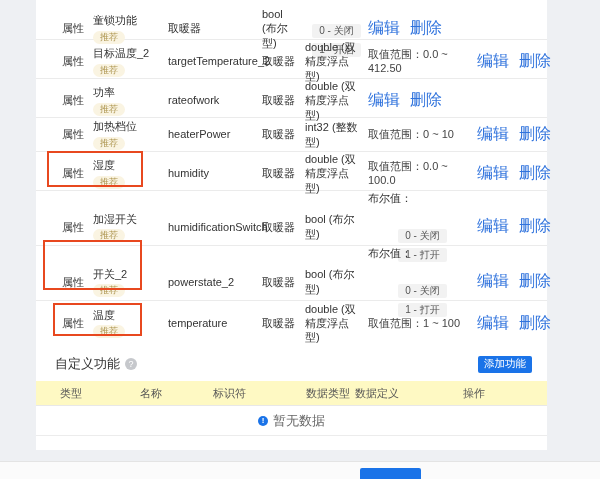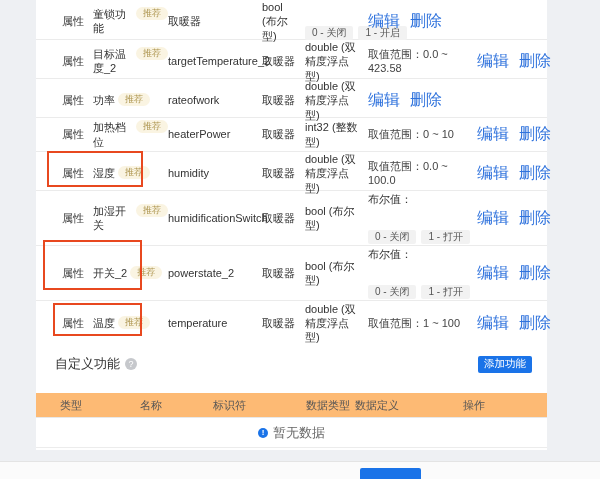--- a/index.html
+++ b/index.html
@@ -17,28 +17,28 @@
   .std-row{
     display:grid;
     grid-template-columns:31px 75px 94px 43px 63px 109px 1fr;
     align-items:center;
     padding-left:26px;padding-right:14px;
     border-top:1px solid #ebebeb;
     box-sizing:border-box;
   }
   .std-row.first{border-top:none;}
   .cell{font-size:11px;color:#333;line-height:1.3;}
-  .c-name{display:flex;flex-direction:row;align-items:flex-start;gap:3px;}
+  .c-name{display:flex;flex-direction:column;align-items:flex-start;gap:3px;}
   .c-dtype{word-break:break-all;padding-right:8px;line-height:1.3;}
   .c-def{color:#444;}
   .badge{
     background:#faf4e2;color:#ad954f;font-size:9px;line-height:13px;
     padding:0 7px;border-radius:8px;white-space:nowrap;
   }
-  .tagcol{display:flex;flex-direction:row;gap:5px;align-items:flex-end;margin-top:24px;}
+  .tagcol{display:flex;flex-direction:column;gap:5px;align-items:center;margin-top:24px;}
   .bool-label{font-size:11px;color:#333;margin-bottom:1px;}
   .tag{
     background:#f2f2f2;color:#555;font-size:10px;line-height:14px;
     padding:0 7px;border-radius:2px;white-space:nowrap;
   }
   .c-act{display:flex;gap:10px;}
   .link{color:#3073dd;font-size:16px;text-decoration:none;cursor:pointer;white-space:nowrap;}
   
   .section-head{
     display:flex;align-items:center;justify-content:space-between;
@@ -53,23 +53,23 @@
   .btn-blue{
     background:#1a73e8;color:#fff;border:none;border-radius:2px;
     font-size:10.5px;line-height:16px;padding:0 6px;height:17px;cursor:pointer;
     font-family:Liberation Mono, monospace;white-space:nowrap;
   }
   
   .cust-head{
     display:grid;
     grid-template-columns:80px 73px 93px 49px 108px 1fr;
     align-items:center;
-    margin-top:18px;height:25px;
+    margin-top:6px;height:25px;
     padding-left:24px;padding-right:14px;
-    background:#fdba74;border-bottom:1px solid #e8e8e8;
+    background:#fef9c3;border-bottom:1px solid #e8e8e8;
     box-sizing:border-box;
   }
   .cust-head .cell{color:#555;}
   .empty-row{
     height:29px;display:flex;align-items:center;justify-content:center;gap:5px;
     border-bottom:1px solid #ececec;
   }
   .info-icon{
     width:10px;height:10px;border-radius:50%;background:#1a73e8;color:#fff;
     font-size:8px;line-height:10px;text-align:center;font-weight:bold;flex:none;
@@ -114,21 +114,21 @@
 
   <div class="std-row" style="height:39px">
     <div class="cell">属性</div>
     <div class="cell c-name">
       <span>目标温度_2</span>
       <span class="badge">推荐</span>
     </div>
     <div class="cell">targetTemperature_2</div>
     <div class="cell">取暖器</div>
     <div class="cell c-dtype">double (双精度浮点型)</div>
-    <div class="cell c-def">取值范围：0.0 ~ 423.58</div>
+    <div class="cell c-def">取值范围：0.0 ~ 412.50</div>
     <div class="cell c-act">
       <a class="link">编辑</a>
       <a class="link">删除</a>
     </div>
   </div>
 
   <div class="std-row" style="height:39px">
     <div class="cell">属性</div>
     <div class="cell c-name">
       <span>功率</span>

